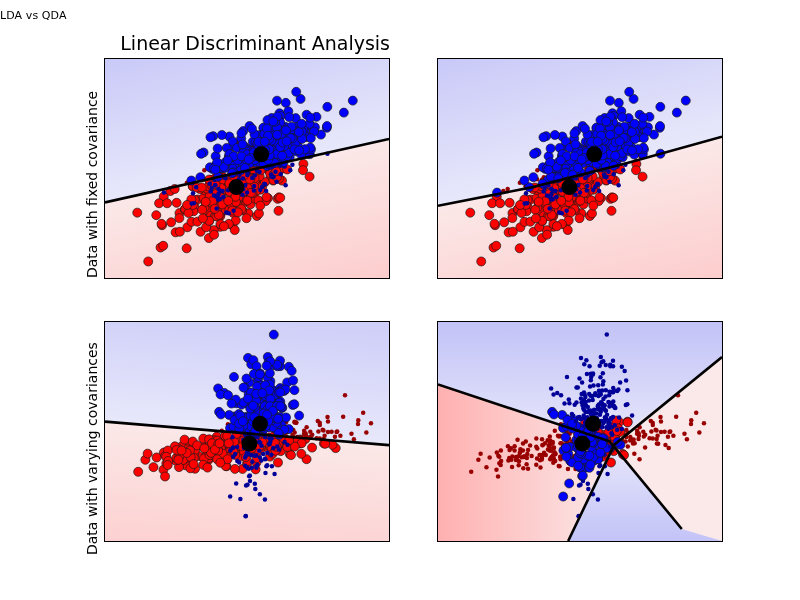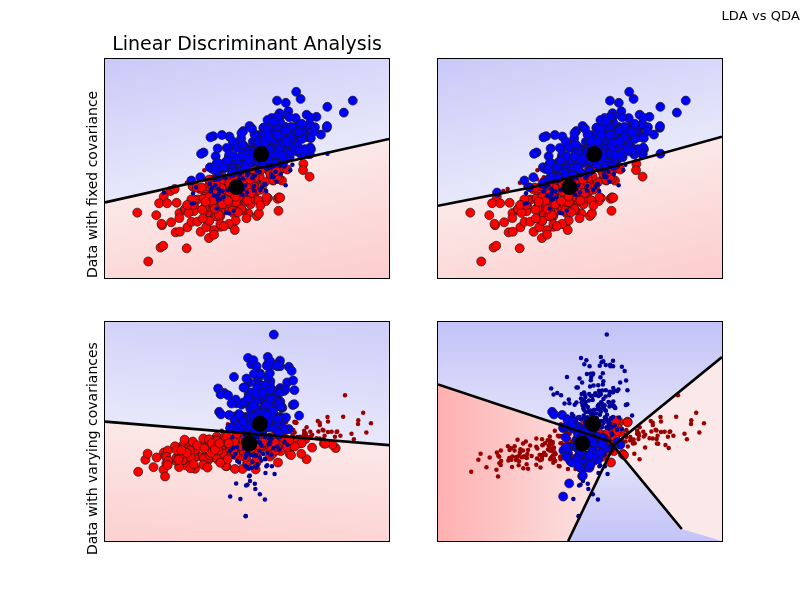--- a/index.html
+++ b/index.html
@@ -19,31 +19,31 @@
     position: relative;
     width: 800px;
     height: 600px;
     background: #ffffff;
   }
   .suptitle {
     position: absolute;
     left: 0;
     top: 8px;
     width: 800px;
-    text-align: right;
-    font-size: 13px;
+    text-align: left;
+    font-size: 11px;
     line-height: 16px;
     color: #000000;
     letter-spacing: 0.1px;
   }
   .col-title {
     position: absolute;
     font-size: 19px;
     line-height: 22px;
-    text-align: center;
+    text-align: right;
     color: #000000;
     white-space: nowrap;
   }
   #title-lda { left: 104px; top: 32px; width: 286px; }
   #title-qda { left: 437px; top: 32px; width: 286px; }
 
   .row-label {
     position: absolute;
     font-size: 14px;
     color: #000000;

